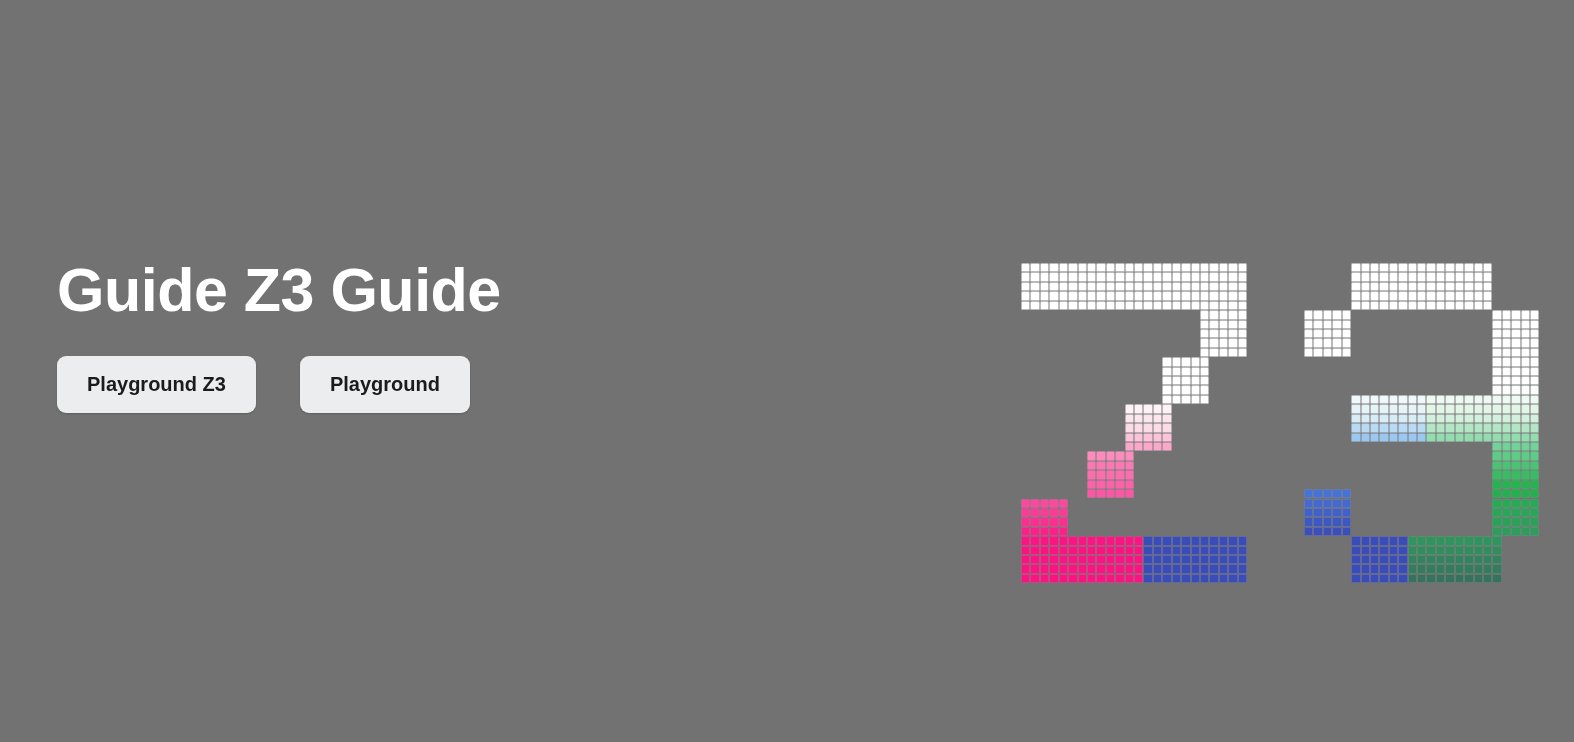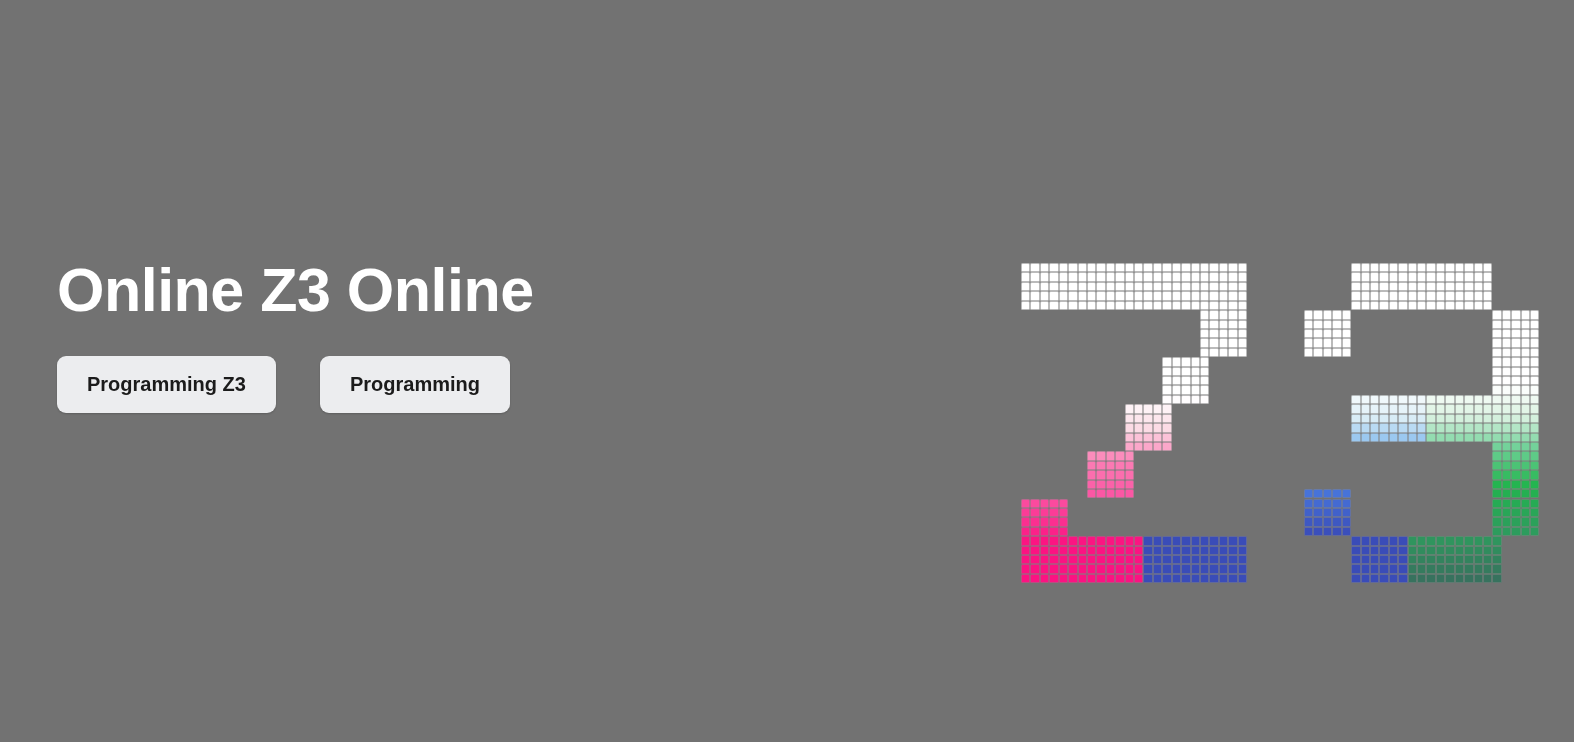--- a/index.html
+++ b/index.html
@@ -79,25 +79,25 @@
     border-radius: 1.5px;
     border: 0.9px solid rgba(130,130,130,0.55);
   }
 </style>
 </head>
 <body>
 
 <div id="hero">
 
   <div id="hero-text">
-    <h1 id="page-title">Online Z3 Online</h1>
+    <h1 id="page-title">Guide Z3 Guide</h1>
 
     <div id="cta-row">
-      <button class="cta-button">Programming Z3</button>
-      <button class="cta-button">Programming</button>
+      <button class="cta-button">Playground Z3</button>
+      <button class="cta-button">Playground</button>
     </div>
   </div>
 
   <div id="logo">
       <div class="glyph" style="left: 2px; top: 2px; width: 226.08px; height: 320.28px;">
         <div class="px" style="left: 0px; top: 0px; background: rgb(255, 255, 255);"></div>
         <div class="px" style="left: 9.42px; top: 0px; background: rgb(255, 255, 255);"></div>
         <div class="px" style="left: 18.84px; top: 0px; background: rgb(255, 255, 255);"></div>
         <div class="px" style="left: 28.26px; top: 0px; background: rgb(255, 255, 255);"></div>
         <div class="px" style="left: 37.68px; top: 0px; background: rgb(255, 255, 255);"></div>

